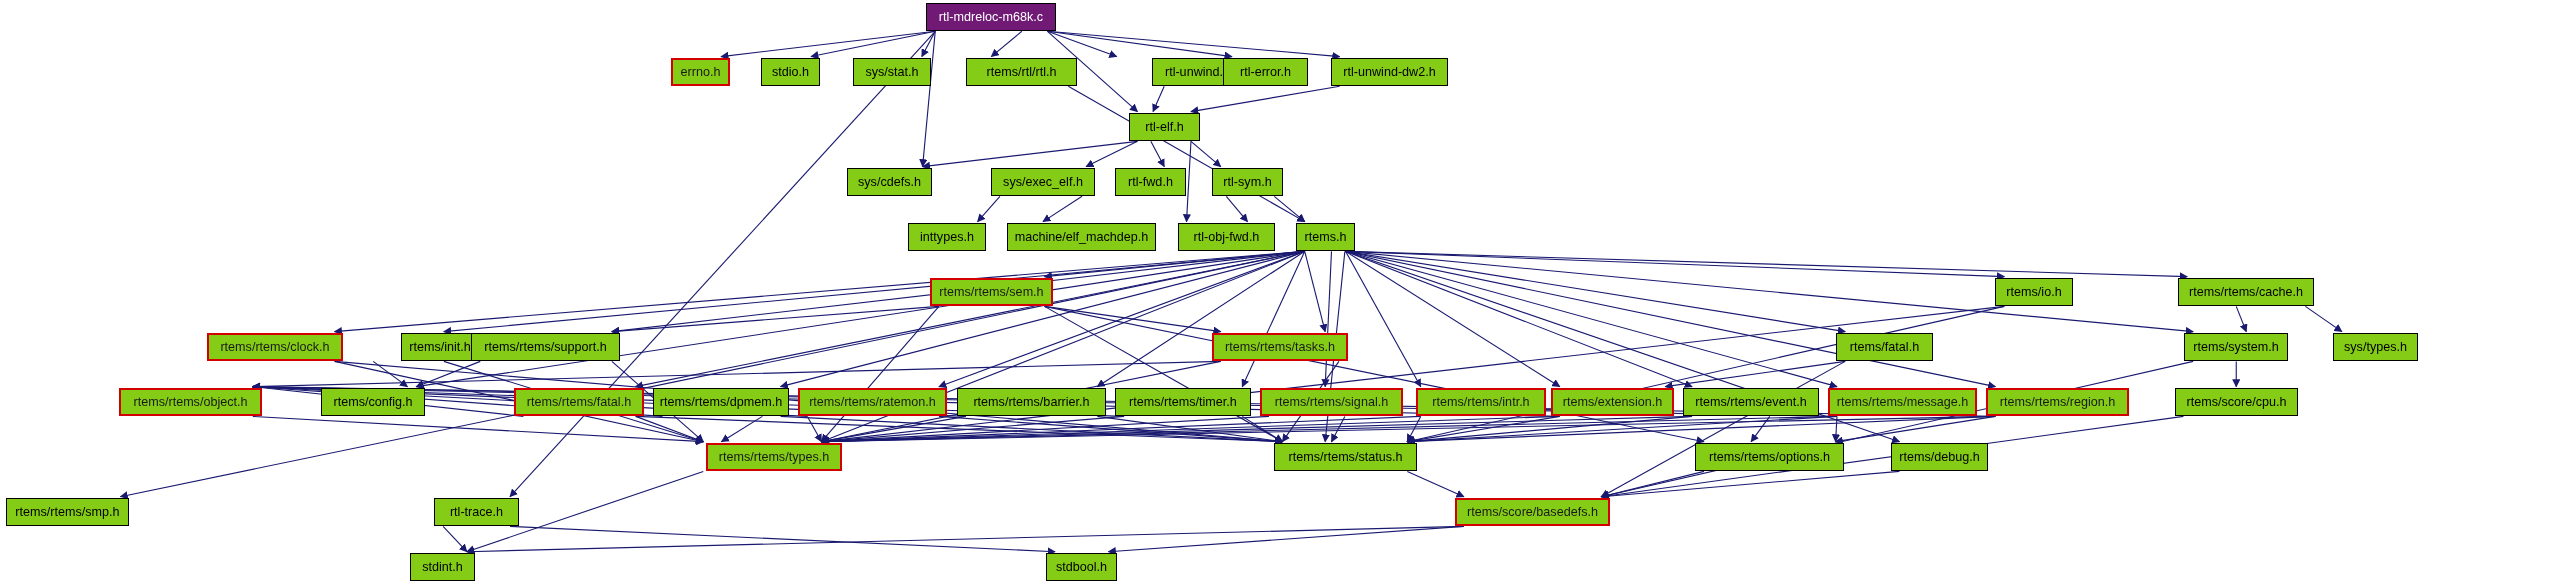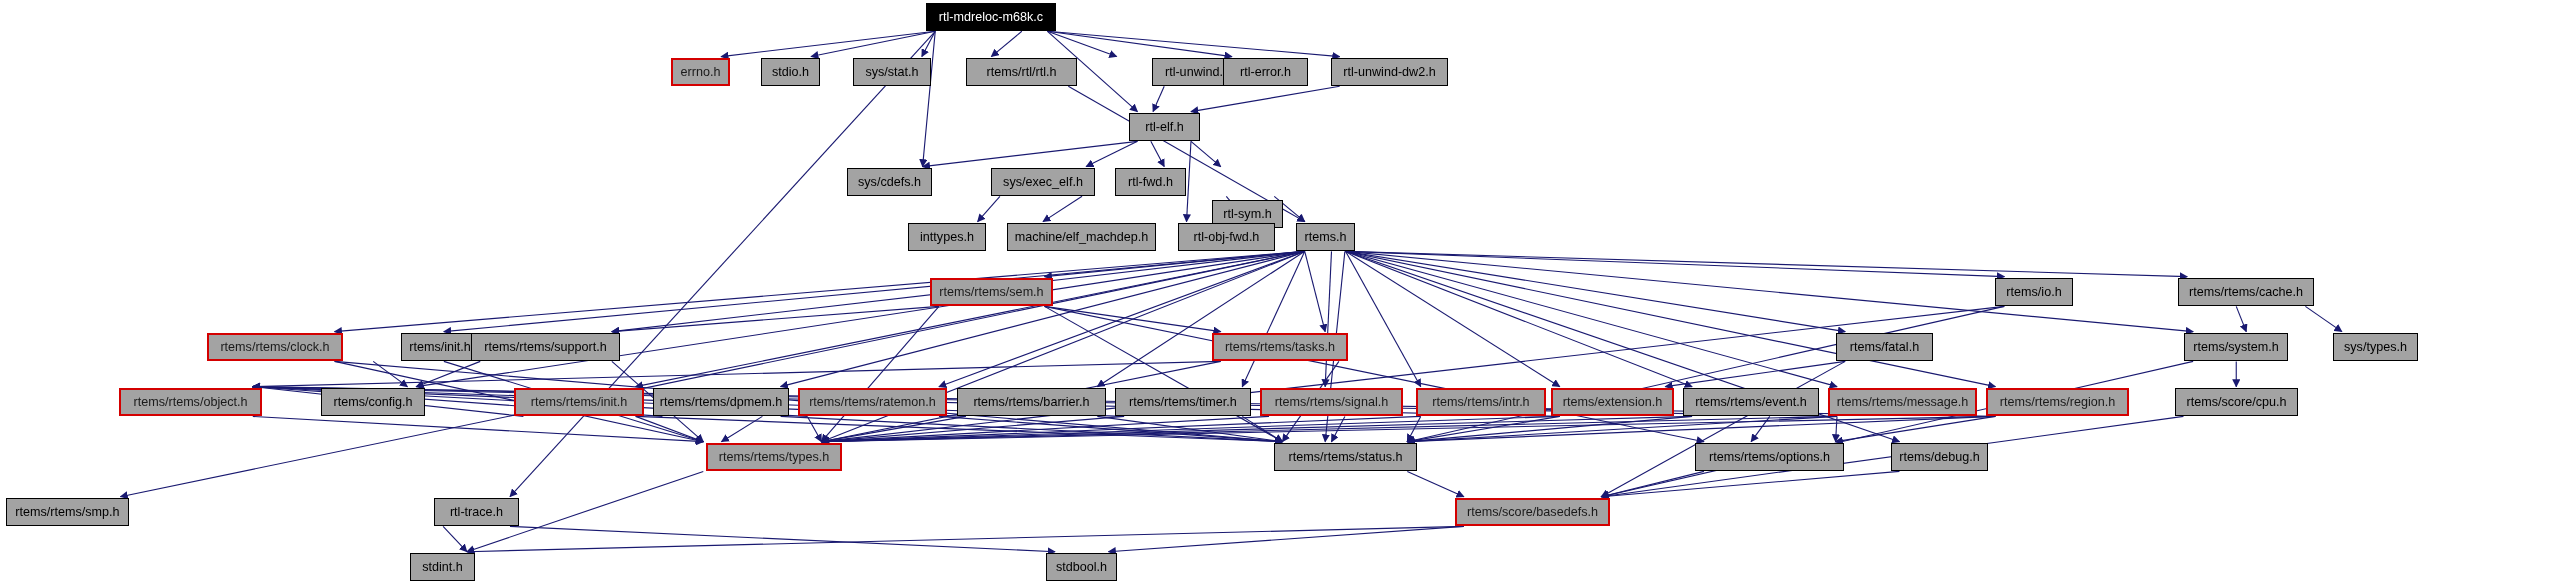--- a/index.html
+++ b/index.html
@@ -20,31 +20,31 @@
     z-index: 1;
   }
   #edge-layer line { stroke: #191970; stroke-width: 1.5; fill: none; }
   .node {
     position: absolute;
     height: 28px;
     z-index: 2;
     display: flex;
     align-items: center;
     justify-content: center;
-    background: #a3a3a3;
+    background: #84cc16;
     border: 1.5px solid #000000;
     color: #000000;
     font-size: 12.6px;
     line-height: 1;
     white-space: nowrap;
     cursor: pointer;
   }
   .node.truncated { border: 2.2px solid #d40000; color: #1a1a1a; }
   .node.main {
-    background: #000000;
+    background: #701a75;
     color: #ffffff;
     border: 1.5px solid #000000;
     cursor: default;
   }
 </style>
 </head>
 <body>
 
 <div id="canvas">
   <svg id="edge-layer" width="2576" height="583" viewBox="0 0 3465 784" xmlns="http://www.w3.org/2000/svg">
@@ -172,38 +172,38 @@
     <div class="node " style="left: 761px; top: 58px; width: 59px;">stdio.h</div>
     <div class="node " style="left: 853px; top: 58px; width: 78px;">sys/stat.h</div>
     <div class="node " style="left: 966px; top: 58px; width: 111px; text-align: right;">rtems/rtl/rtl.h</div>
     <div class="node " style="left: 1152px; top: 58px; width: 91px;">rtl-unwind.h</div>
     <div class="node " style="left: 1223px; top: 58px; width: 85px;">rtl-error.h</div>
     <div class="node " style="left: 1331px; top: 58px; width: 117px;">rtl-unwind-dw2.h</div>
     <div class="node " style="left: 1129px; top: 113px; width: 71px;">rtl-elf.h</div>
     <div class="node " style="left: 847px; top: 168px; width: 85px;">sys/cdefs.h</div>
     <div class="node " style="left: 991px; top: 168px; width: 104px;">sys/exec_elf.h</div>
     <div class="node " style="left: 1115px; top: 168px; width: 71px;">rtl-fwd.h</div>
-    <div class="node " style="left: 1212px; top: 168px; width: 71px; margin-top: 32px;">rtl-sym.h</div>
+    <div class="node " style="left: 1212px; top: 168px; width: 71px;">rtl-sym.h</div>
     <div class="node " style="left: 908px; top: 223px; width: 78px;">inttypes.h</div>
     <div class="node " style="left: 1007px; top: 223px; width: 149px;">machine/elf_machdep.h</div>
     <div class="node " style="left: 1178px; top: 223px; width: 97px;">rtl-obj-fwd.h</div>
     <div class="node " style="left: 1296px; top: 223px; width: 59px;">rtems.h</div>
     <div class="node truncated" style="left: 930px; top: 278px; width: 123px;">rtems/rtems/sem.h</div>
     <div class="node " style="left: 1995px; top: 278px; width: 78px;">rtems/io.h</div>
     <div class="node " style="left: 2178px; top: 278px; width: 136px;">rtems/rtems/cache.h</div>
     <div class="node truncated" style="left: 207px; top: 333px; width: 136px;">rtems/rtems/clock.h</div>
     <div class="node " style="left: 362px; top: 333px; width: 78px; margin-left: 39px;">rtems/init.h</div>
     <div class="node " style="left: 471px; top: 333px; width: 149px;">rtems/rtems/support.h</div>
     <div class="node truncated" style="left: 1212px; top: 333px; width: 136px;">rtems/rtems/tasks.h</div>
     <div class="node " style="left: 1836px; top: 333px; width: 97px;">rtems/fatal.h</div>
     <div class="node " style="left: 2184px; top: 333px; width: 104px;">rtems/system.h</div>
     <div class="node " style="left: 2333px; top: 333px; width: 85px;">sys/types.h</div>
     <div class="node truncated" style="left: 119px; top: 388px; width: 143px;">rtems/rtems/object.h</div>
     <div class="node " style="left: 321px; top: 388px; width: 104px;">rtems/config.h</div>
-    <div class="node truncated" style="left: 514px; top: 388px; width: 130px;">rtems/rtems/init.h</div>
+    <div class="node truncated" style="left: 514px; top: 388px; width: 130px;">rtems/rtems/fatal.h</div>
     <div class="node " style="left: 653px; top: 388px; width: 136px;">rtems/rtems/dpmem.h</div>
     <div class="node truncated" style="left: 798px; top: 388px; width: 149px;">rtems/rtems/ratemon.h</div>
     <div class="node " style="left: 957px; top: 388px; width: 149px;">rtems/rtems/barrier.h</div>
     <div class="node " style="left: 1115px; top: 388px; width: 136px;">rtems/rtems/timer.h</div>
     <div class="node truncated" style="left: 1260px; top: 388px; width: 143px;">rtems/rtems/signal.h</div>
     <div class="node truncated" style="left: 1416px; top: 388px; width: 130px;">rtems/rtems/intr.h</div>
     <div class="node truncated" style="left: 1551px; top: 388px; width: 123px;">rtems/extension.h</div>
     <div class="node " style="left: 1683px; top: 388px; width: 136px;">rtems/rtems/event.h</div>
     <div class="node truncated" style="left: 1828px; top: 388px; width: 149px;">rtems/rtems/message.h</div>
     <div class="node truncated" style="left: 1986px; top: 388px; width: 143px;">rtems/rtems/region.h</div>

